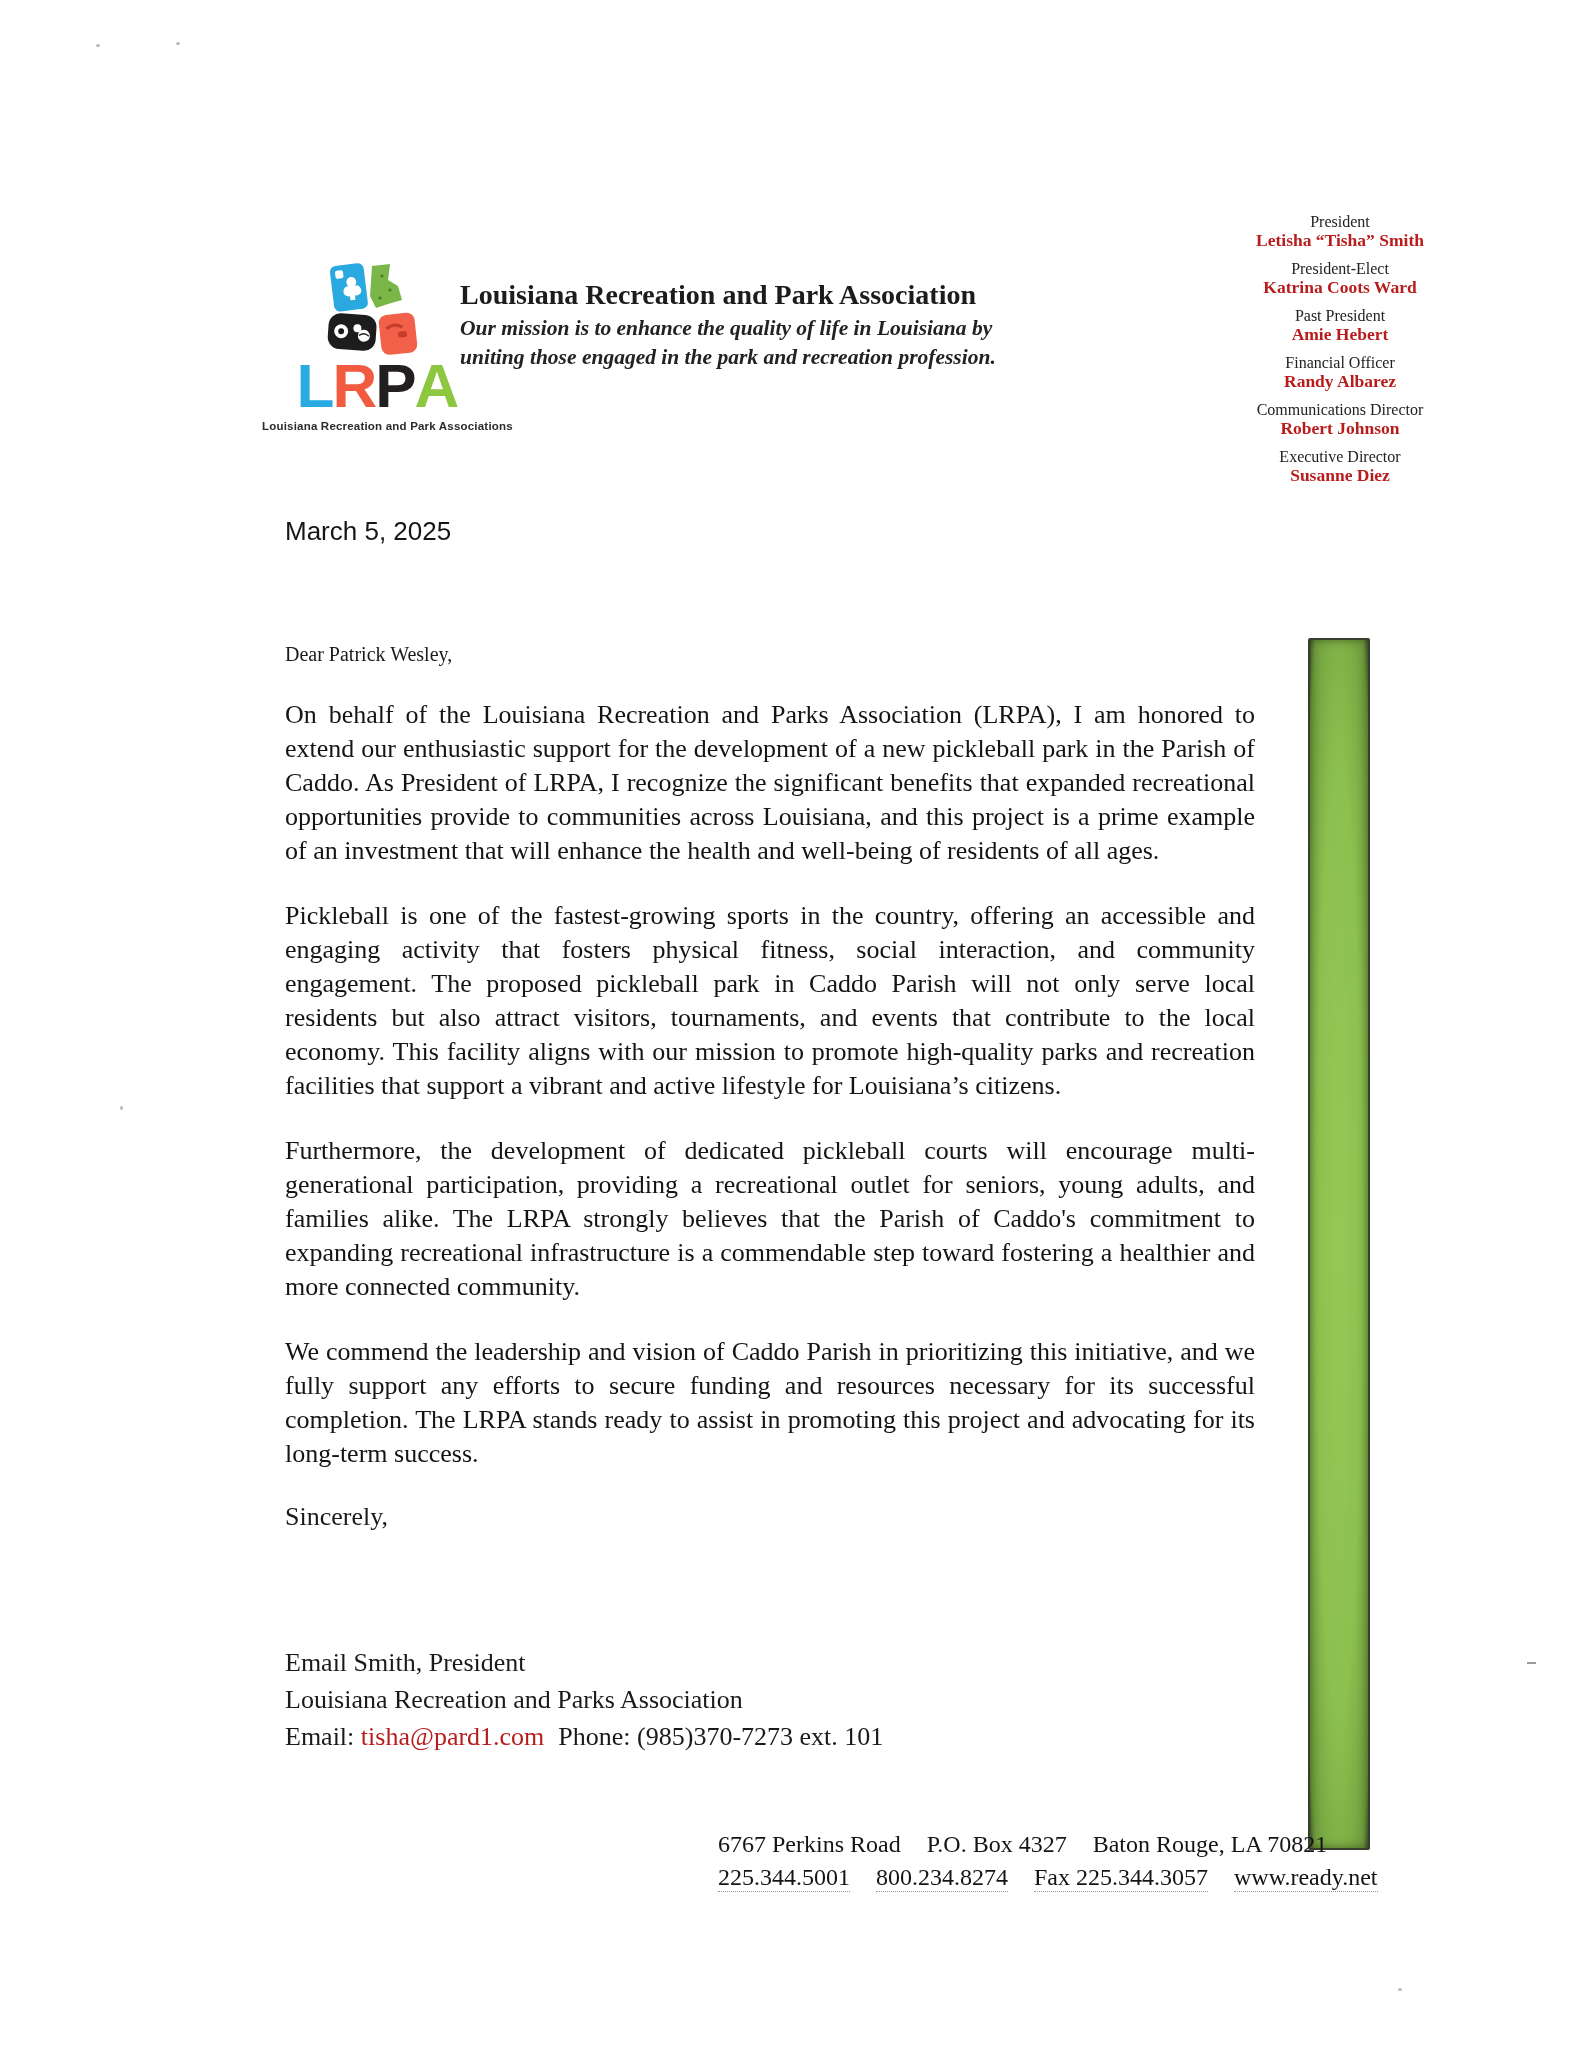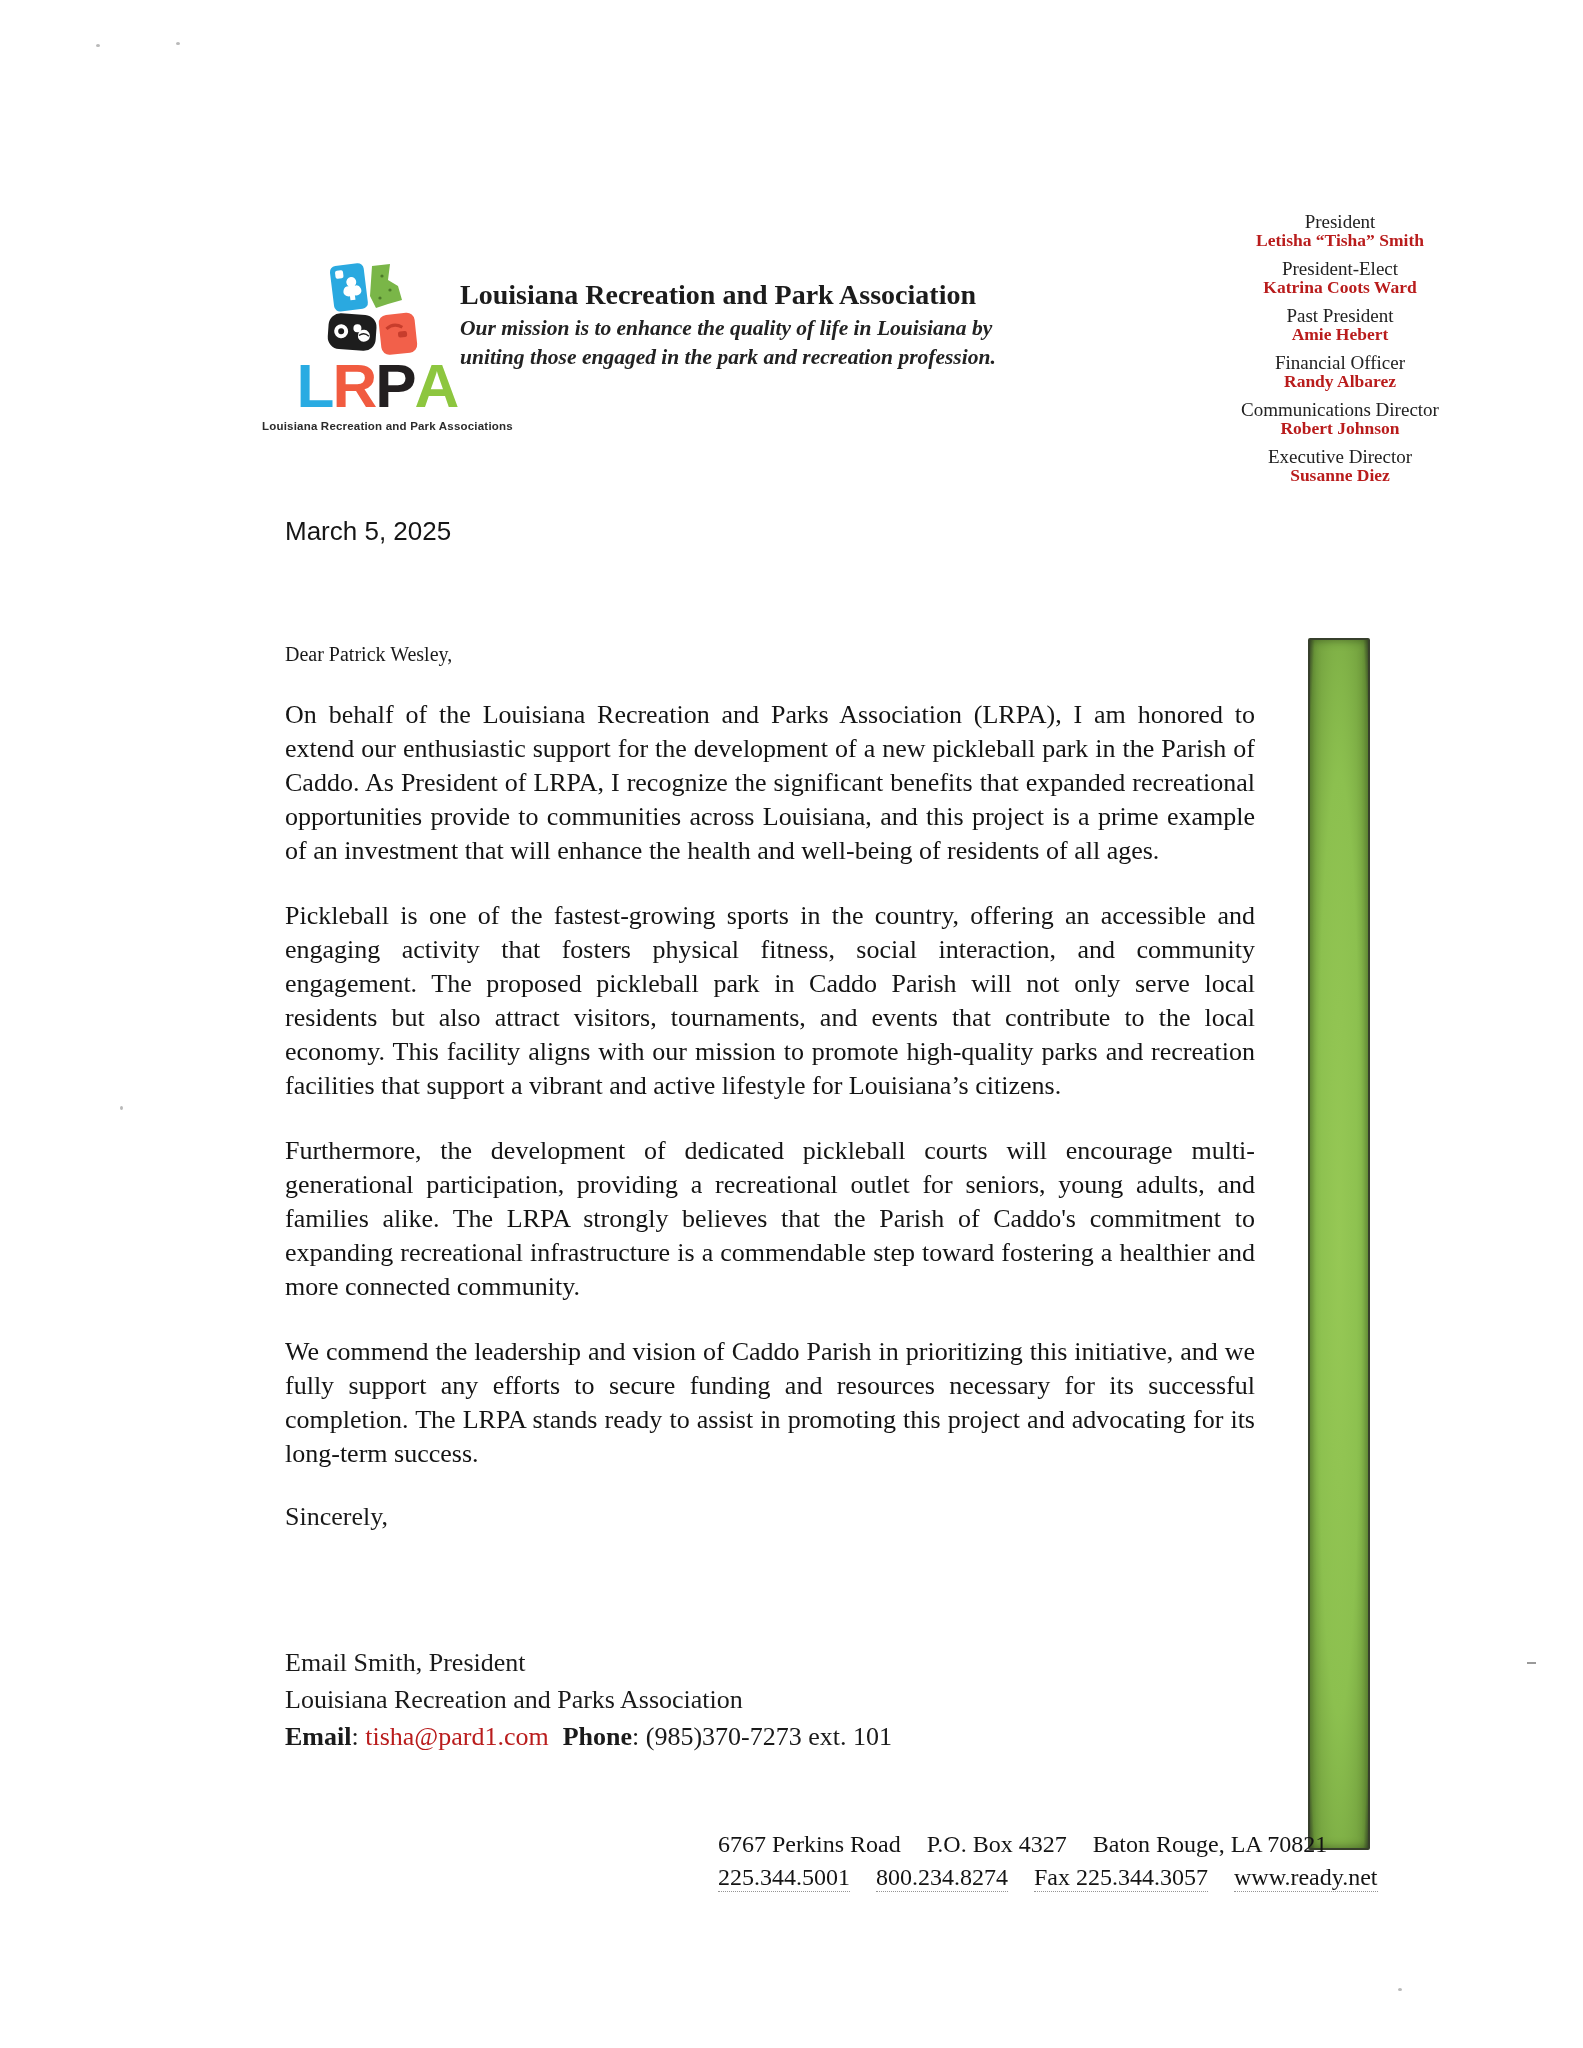--- a/index.html
+++ b/index.html
@@ -31,21 +31,21 @@
   }
 
   
   .header-text { position: absolute; left: 460px; top: 280px; width: 560px; }
   .org-title { font-weight: bold; font-size: 28px; line-height: 30px; color: #1c1c1c; }
   .mission { font-style: italic; font-weight: bold; font-size: 21.5px; line-height: 29px; color: #222; margin-top: 4px; }
 
   
   .officers { position: absolute; left: 1180px; top: 212px; width: 320px; text-align: center; }
   .officer { margin-bottom: 9px; }
-  .officer-title { font-size: 19px; line-height: 19px; color: #222; }
+  .officer-title { font-size: 16px; line-height: 19px; color: #222; }
   .officer-name { font-size: 17.5px; line-height: 19px; font-weight: bold; color: #b91c1c; }
 
   
   .accent-bar {
     position: absolute; left: 1308px; top: 638px; width: 58px; height: 1208px;
     background: radial-gradient(ellipse at 50% 50%, #96c855 0%, #8cc04f 55%, #6f9c3c 92%, #4a5e34 100%);
     border: 2px solid #37402c;
     border-radius: 2px;
     box-shadow: inset 0 0 10px rgba(30,45,15,0.55);
   }
@@ -57,21 +57,21 @@
     font-size: 26px; color: #161616; margin: 0 0 96px 0;
   }
   .salutation { font-size: 20px; margin: 0 0 32px 0; }
   .body-par {
     font-size: 26px; line-height: 34px; text-align: justify;
     margin: 0 0 31px 0; color: #141414;
   }
   .closing { font-size: 26px; margin: 6px 0 0 0; }
   .sig-block { margin-top: 112px; font-size: 26px; line-height: 37px; }
   .sig-line { white-space: nowrap; }
-  .bold { font-weight: bold; }
+  .bold { font-weight: normal; }
   .email-link { color: #b91c1c; cursor: pointer; }
   .phone-sep { display: inline-block; width: 14px; }
 
   
   .footer {
     position: absolute; left: 718px; top: 1828px; width: 545px;
     font-size: 24px; line-height: 33px; color: #141414;
   }
   .footer-line { white-space: nowrap; }
   .footer-line .seg { margin-right: 26px; }

